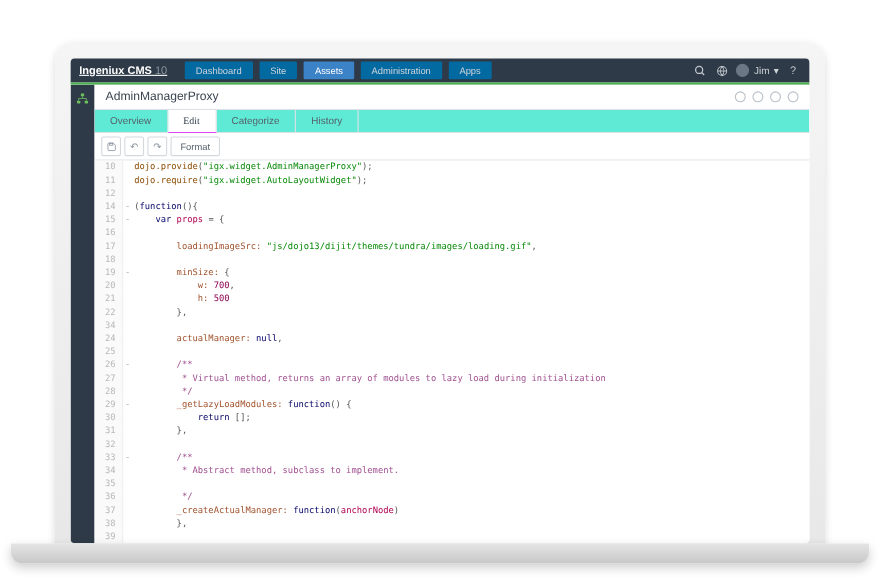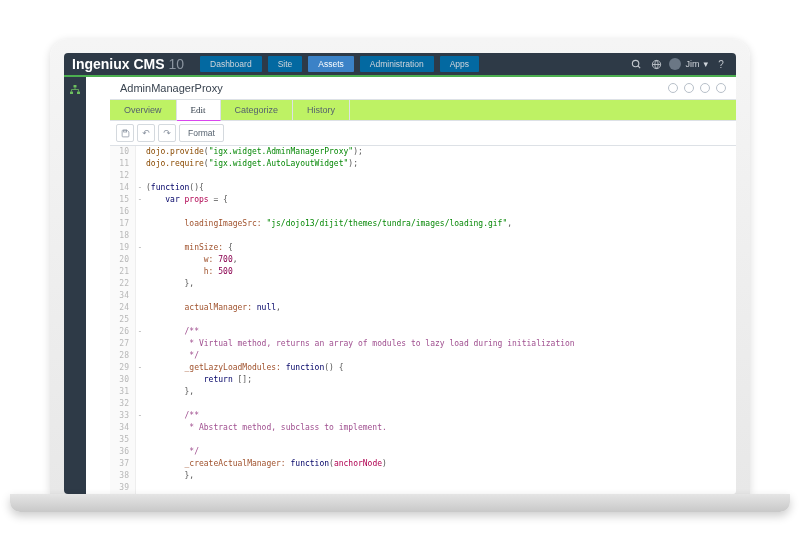--- a/index.html
+++ b/index.html
@@ -1,38 +1,38 @@
 <!DOCTYPE html>
 <html><head>
 <meta charset="utf-8">
 <style>
 * { margin:0; padding:0; box-sizing:border-box; }
 body { font-family:-apple-system,Helvetica,Arial,sans-serif; background:#fff; display:flex; align-items:center; justify-content:center; width:800px; height:533px; }
 .laptop { width:700px; height:455px; background:linear-gradient(#f5f5f5,#e8e8e8); border-radius:18px 18px 0 0; padding:14px 14px 0; box-shadow:0 2px 8px rgba(0,0,0,0.15); position:relative; }
 .laptop::after { content:""; position:absolute; bottom:-18px; left:-40px; right:-40px; height:18px; background:linear-gradient(#e5e5e5,#c8c8c8); border-radius:0 0 10px 10px; box-shadow:0 4px 10px rgba(0,0,0,0.2); }
 .screen { width:100%; height:100%; background:#fff; border-radius:4px; overflow:hidden; display:flex; flex-direction:column; font-size:9px; }
 .topbar { background:#2e3a47; color:#d0d5db; display:flex; align-items:center; height:22px; padding:0 8px; gap:6px; }
-.brand { font-size:14px; font-weight:600; color:#fff; margin-right:10px; }
+.brand { font-size:10px; font-weight:600; color:#fff; margin-right:10px;text-decoration:underline; }
 .brand .ver { color:#8b95a0; font-weight:400; }
 .nav-btn { background:#0369a1; color:#d0d5db; padding:3px 10px; font-size:8.5px; border-radius:1px; cursor:pointer; }
 .nav-btn.active { background:#3b82c7; color:#fff; }
 .spacer { flex:1; }
 .ico { width:14px; height:14px; display:inline-flex; align-items:center; justify-content:center; color:#c0c5cc; cursor:pointer; font-size:10px; }
 .user { display:flex; align-items:center; gap:4px; color:#d0d5db; font-size:9px; cursor:pointer; }
 .avatar { width:12px; height:12px; border-radius:50%; background:#6b7785; }
 .greenbar { height:2px; background:#4caf50; }
 .body { flex:1; display:flex; overflow:hidden; }
 .sidebar { width:22px; background:#2e3a47; display:flex; flex-direction:column; align-items:center; padding-top:6px; }
 .side-ico { width:13px; height:13px; display:flex; align-items:center; justify-content:center; color:#6ec05f; font-size:11px; cursor:pointer; }
-.main { flex:1; display:flex; flex-direction:column; background:#f7f8fa; overflow:hidden;margin-left:24px; }
+.main { flex:1; display:flex; flex-direction:column; background:#f7f8fa; overflow:hidden; }
 .titlebar { background:#fff; border-bottom:1px solid #dde1e6; padding:5px 10px; display:flex; align-items:center; }
 .page-title { font-size:11px; color:#3a4450; }
 .context-icons { margin-left:auto; display:flex; gap:6px; }
 .ctx { width:10px; height:10px; border-radius:50%; border:1px solid #b8c0c9; cursor:pointer; }
-.tabs { display:flex; background:#bef264; border-bottom:1px solid #dde1e6; }
+.tabs { display:flex; background:#5eead4; border-bottom:1px solid #dde1e6; }
 .tab { padding:5px 14px; font-size:9px; color:#55616e; cursor:pointer; border-right:1px solid #dde1e6; }
 .tab.active { background:#fff; color:#2e3a47; border-bottom:1px solid #d946ef; margin-bottom:-1px;font-family:Liberation Serif, serif; }
 .toolbar { display:flex; align-items:center; background:#fff; border-bottom:1px solid #dde1e6; padding:3px 6px; gap:3px; }
 .tbtn { width:18px; height:18px; border:1px solid #d4d9de; border-radius:2px; display:flex; align-items:center; justify-content:center; color:#8a93a0; font-size:9px; cursor:pointer; background:#fff; }
 .tbtn.wide { width:auto; padding:0 8px; font-size:8.5px; color:#55616e; }
 .editor { flex:1; background:#fff; overflow:auto; font-family:Menlo,Consolas,monospace; font-size:8px; line-height:12px; color:#555; }
 .line { display:flex; }
 .gutter { width:26px; text-align:right; color:#b8b8b8; padding-right:6px; user-select:none; background:#fafafa; border-right:1px solid #eee; flex-shrink:0; }
 .fold { width:8px; color:#b0b0b0; flex-shrink:0; text-align:center; }
 .code { white-space:pre; padding-left:2px; }

